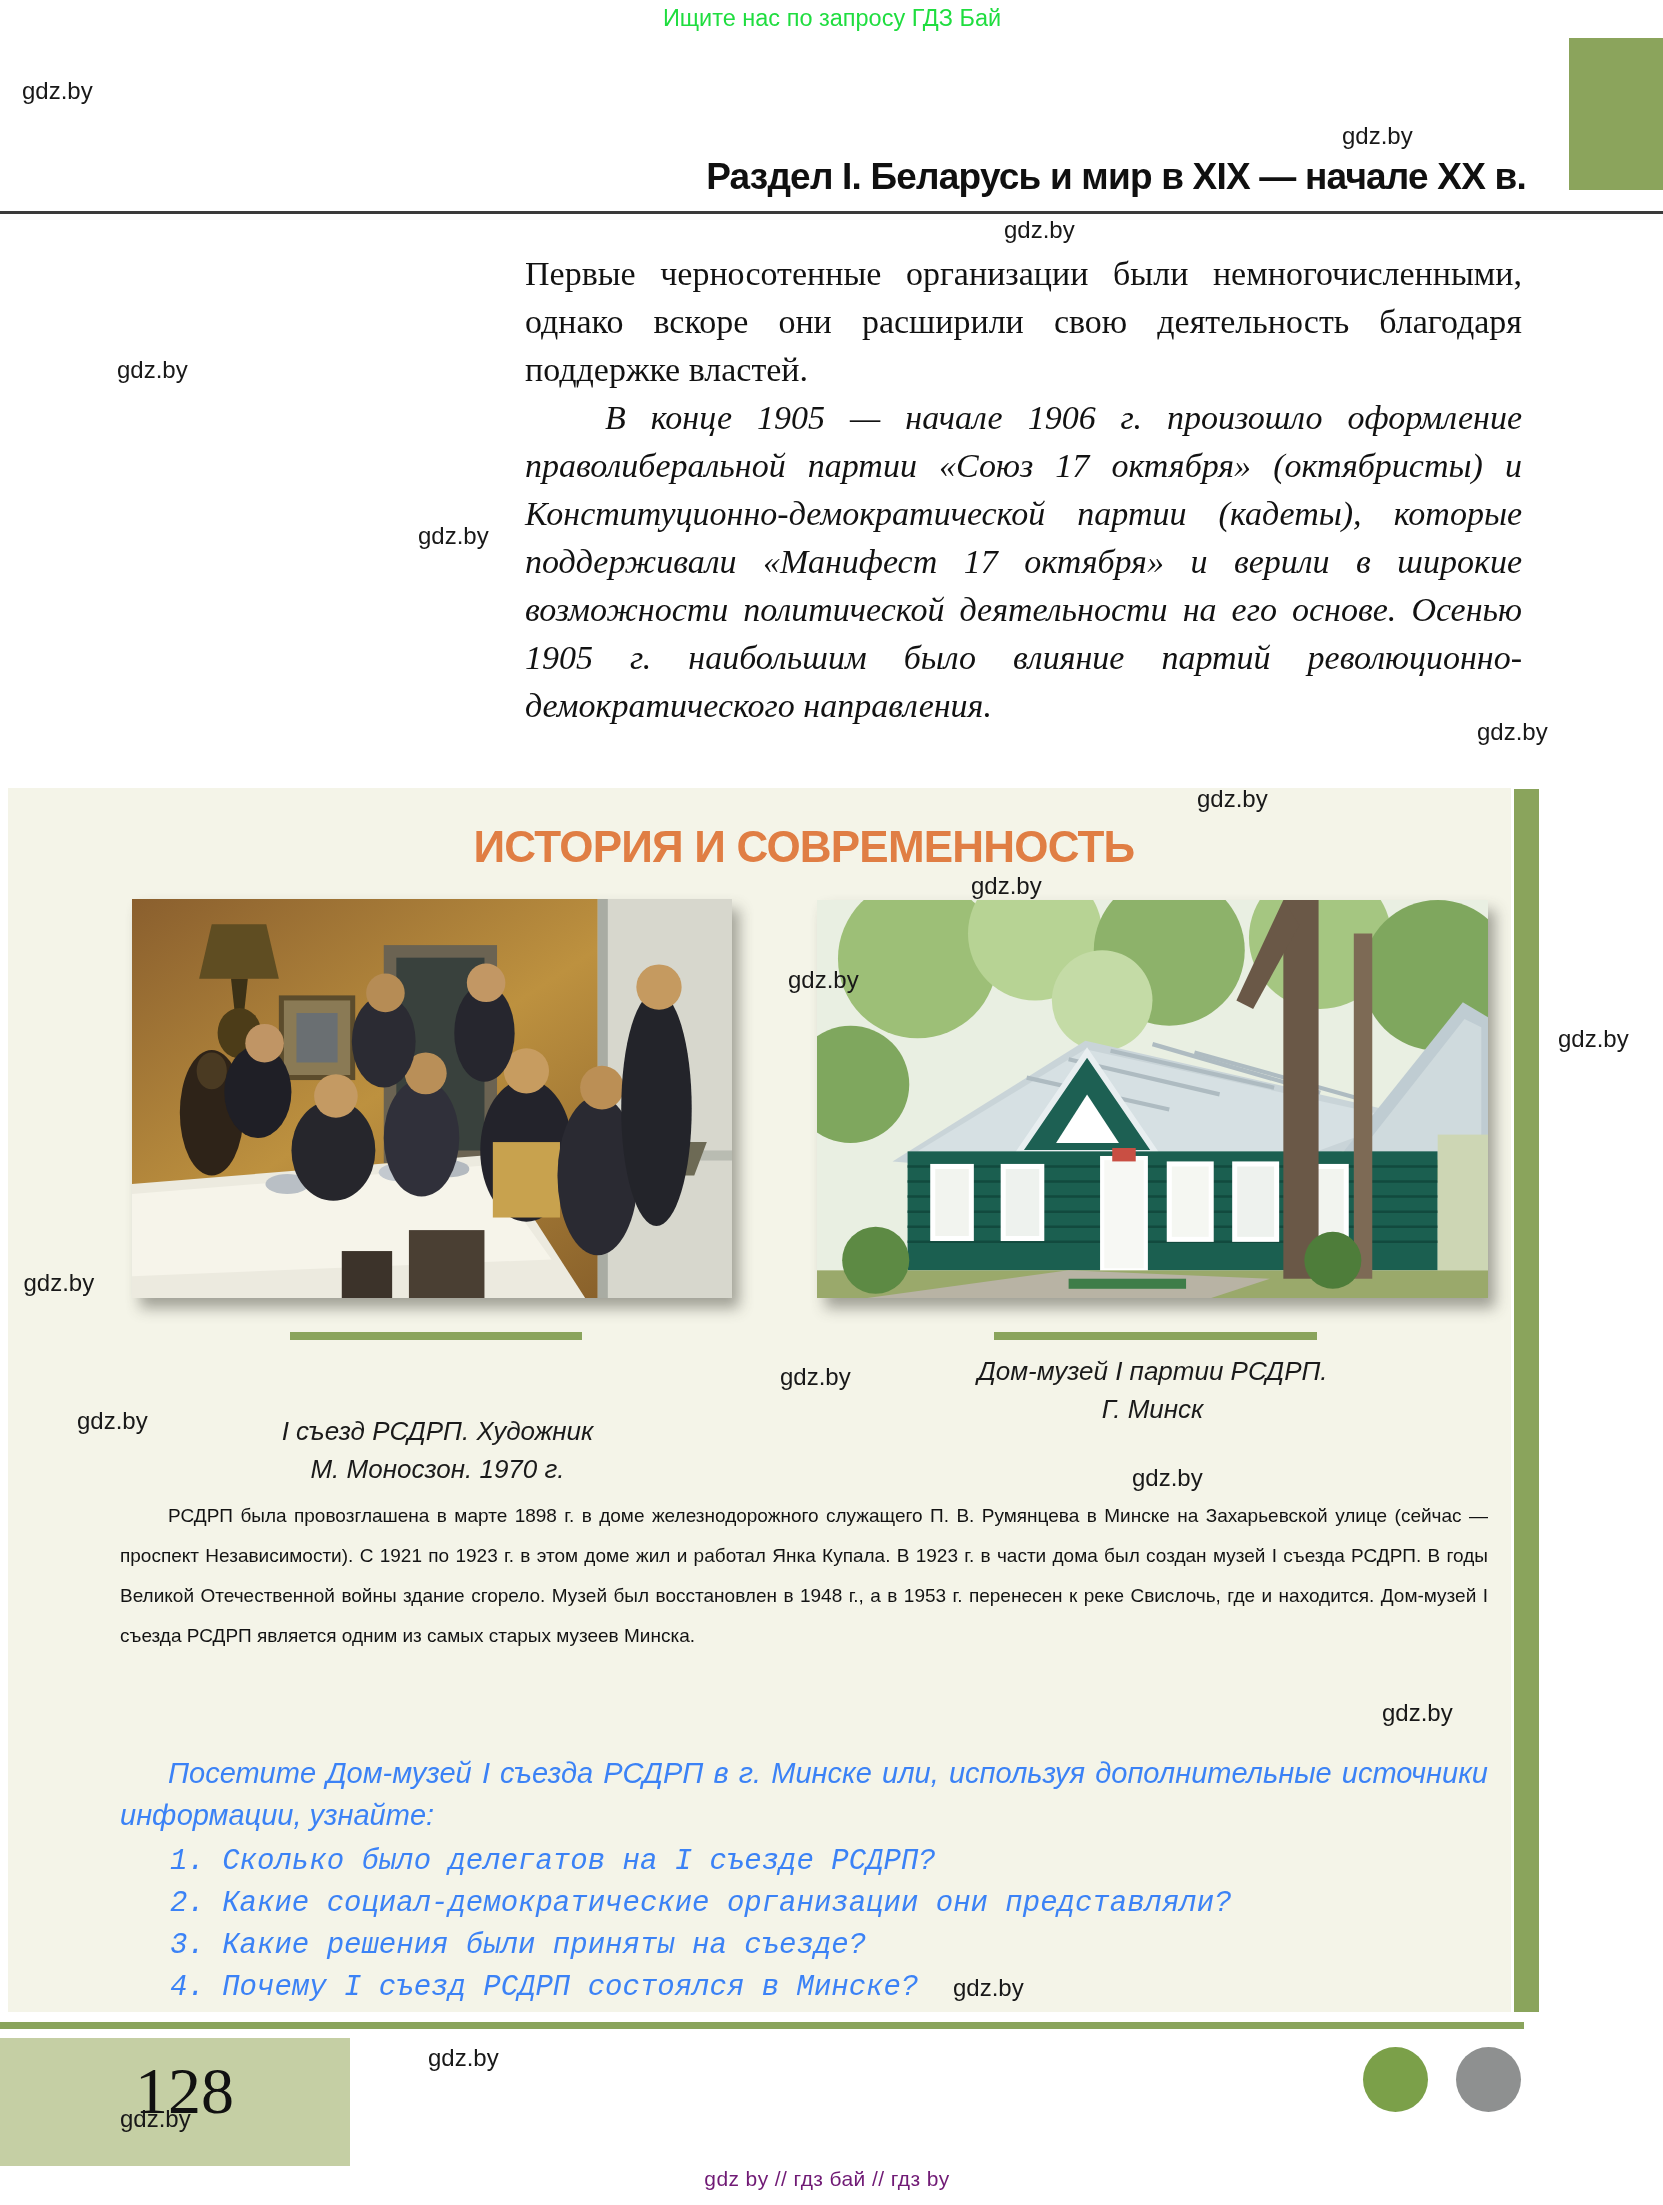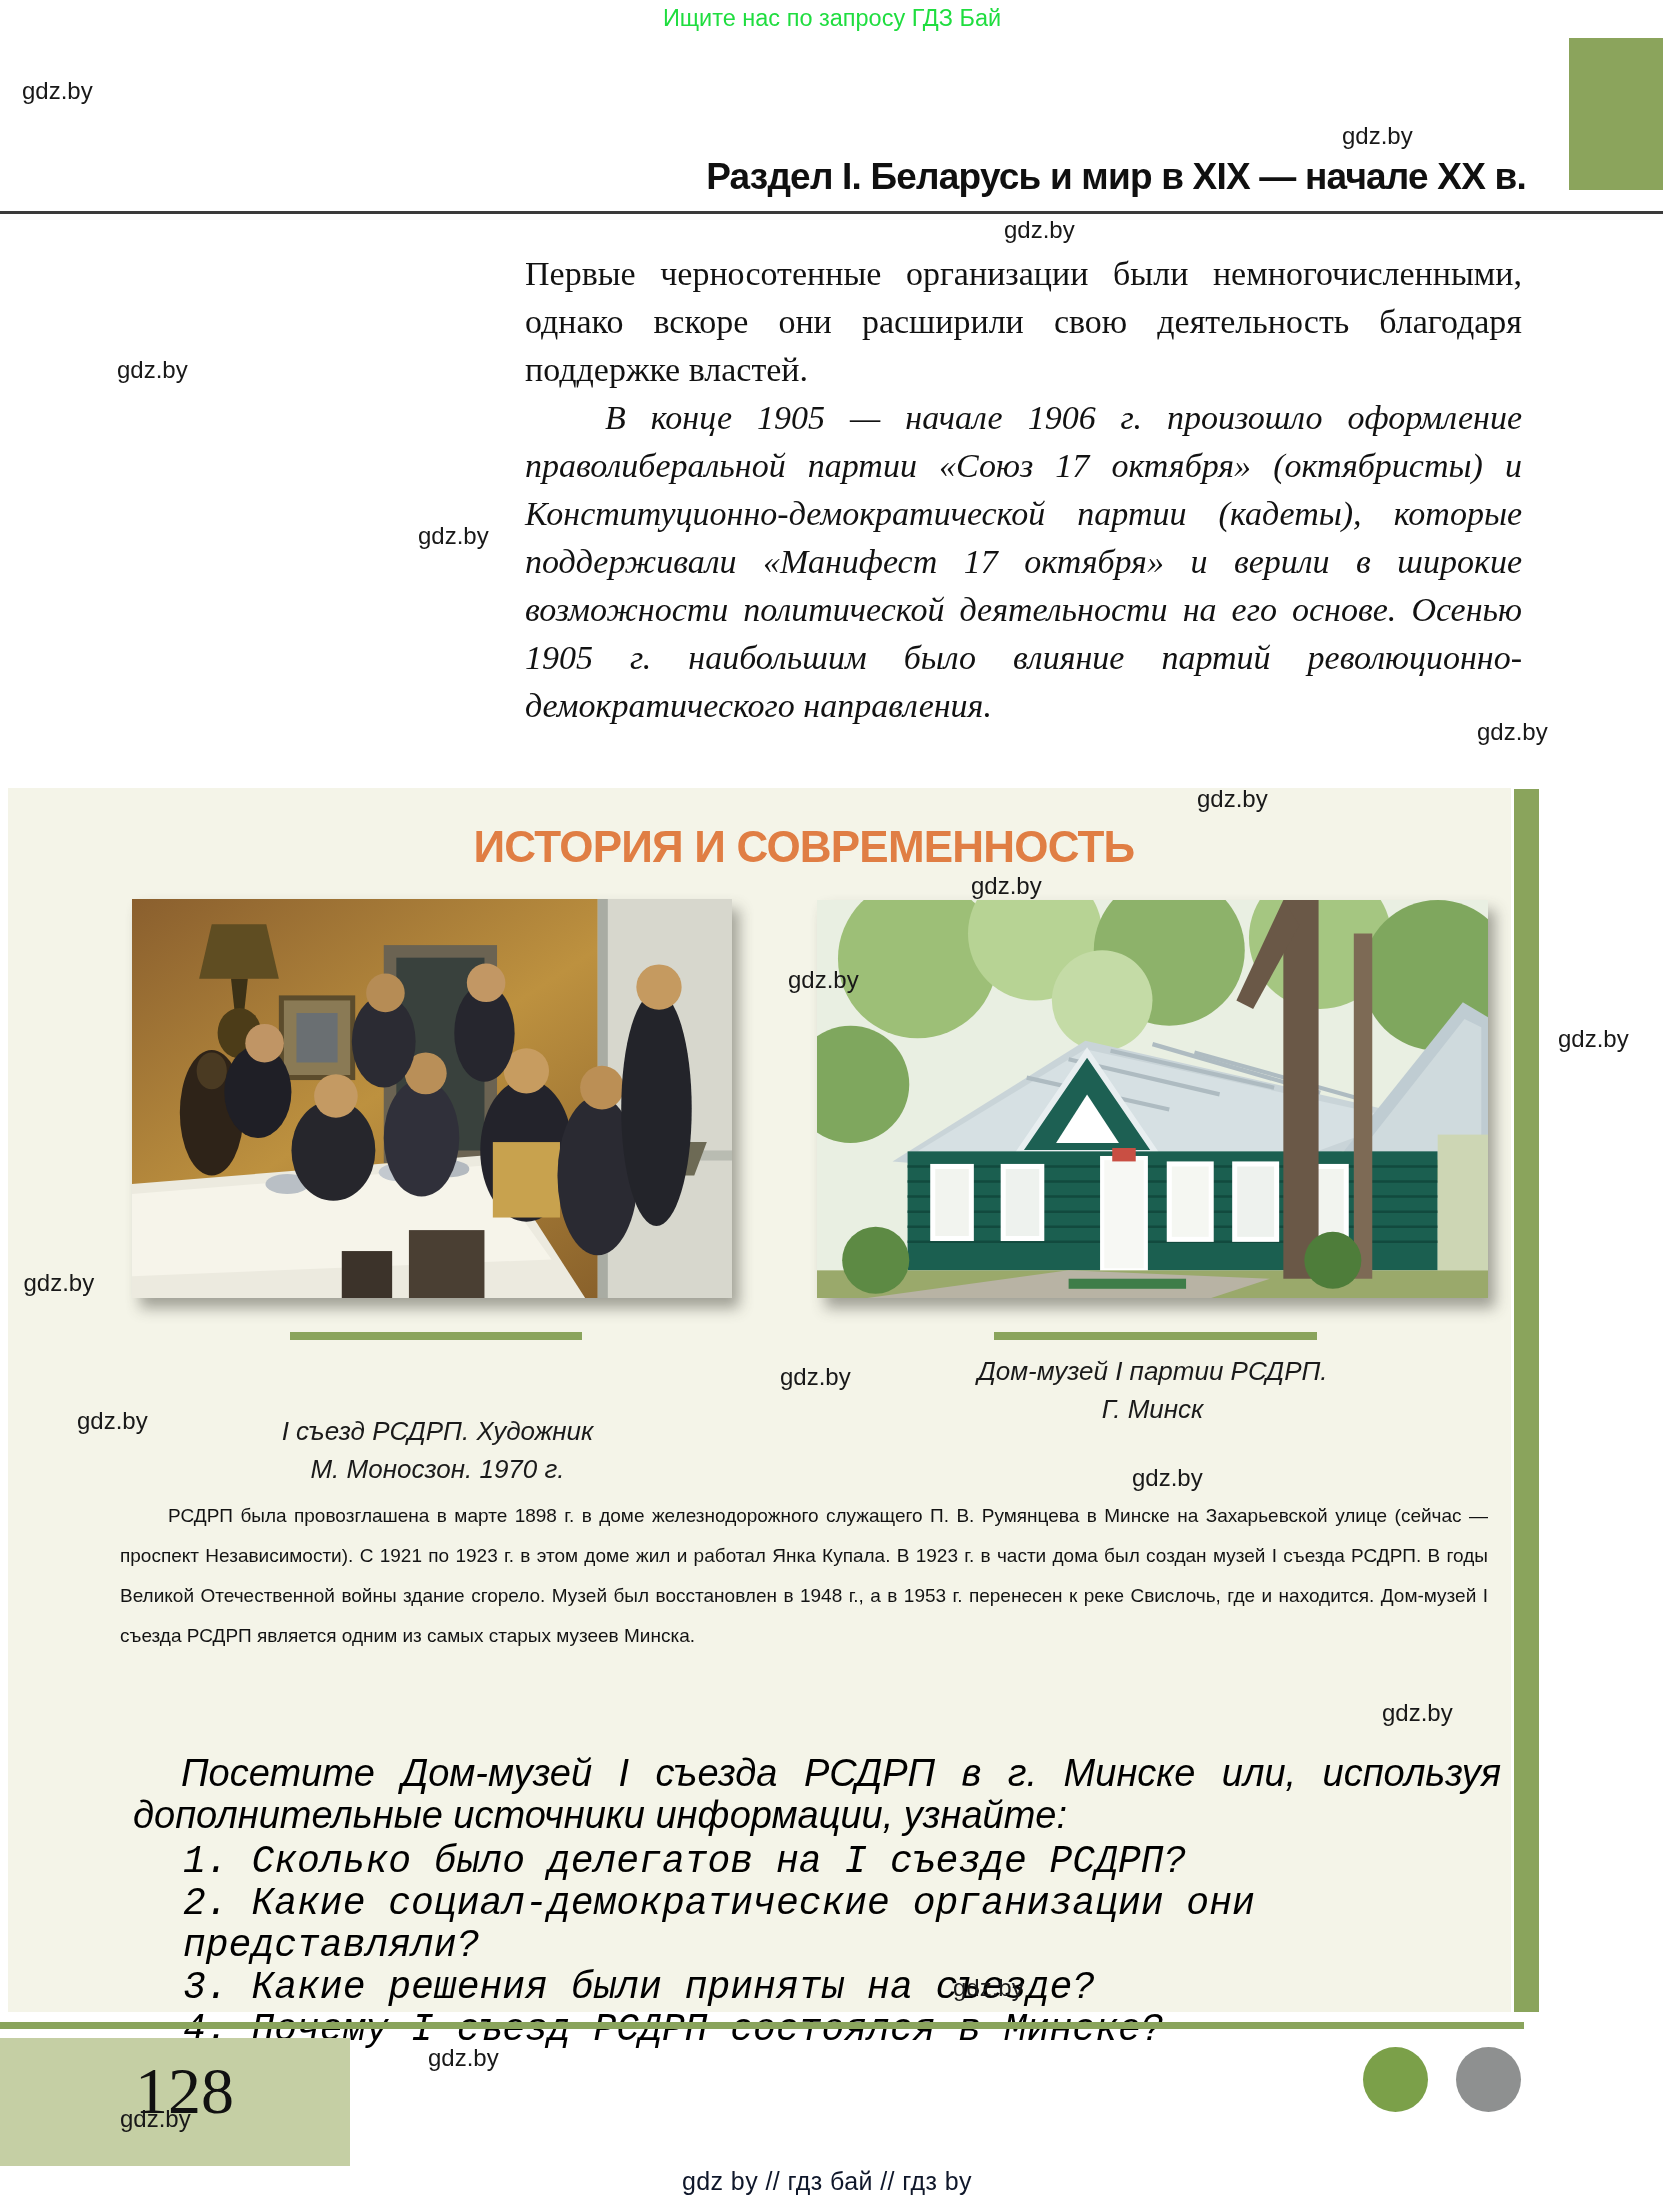--- a/index.html
+++ b/index.html
@@ -63,40 +63,40 @@
   .caption-left{left:270px;top:1412px;width:335px;}
   .caption-right{left:964px;top:1352px;width:377px;}
 
   .box-body{
     left:120px;top:1496px;width:1368px;
     font-size:19px;line-height:40px;text-align:justify;color:#131313;
   }
   .box-body p{margin:0;text-indent:48px;}
 
   .box-tasks{
-    left:133px;top:1752px;width:1368px;
-    font-size:38px;font-style:italic;line-height:42px;color:#000000;
+    left:120px;top:1752px;width:1368px;
+    font-size:29px;font-style:italic;line-height:42px;color:#3b82f6;
   }
   .task-intro{margin:0;text-indent:48px;text-align:justify;}
   .task-item{margin:0;padding-left:50px;margin-top:0;font-family:Liberation Mono, monospace;}
   .task-list{margin-top:5px;}
 
   
   .bottom-rule{left:0;top:2022px;width:1524px;height:6.7px;background:#8aa45c;}
   .page-num-box{left:0;top:2038px;width:350px;height:128px;background:#c5cfa4;}
   .page-num{
     left:126px;top:2053px;width:117px;text-align:center;
     font-family:"Liberation Serif",serif;font-size:66px;color:#111;
   }
   .circle{width:65px;height:65px;border-radius:50%;top:2047px;}
   .circle-green{left:1363px;background:#7ba049;}
   .circle-gray{left:1456px;background:#8e9090;}
   .footer-links{
     left:0;top:2167px;width:1654px;text-align:center;
-    font-size:25px;color:#0f172a;letter-spacing:0.4px;
+    font-size:21px;color:#701a75;letter-spacing:0.4px;
   }
 </style>
 </head>
 <body>
 
 <div class="abs top-banner">Ищите нас по запросу ГДЗ Бай</div>
 
 <div class="abs corner-rect"></div>
 <div class="abs page-header">Раздел I. Беларусь и мир в XIX — начале XX в.</div>
 <div class="abs header-rule"></div>

